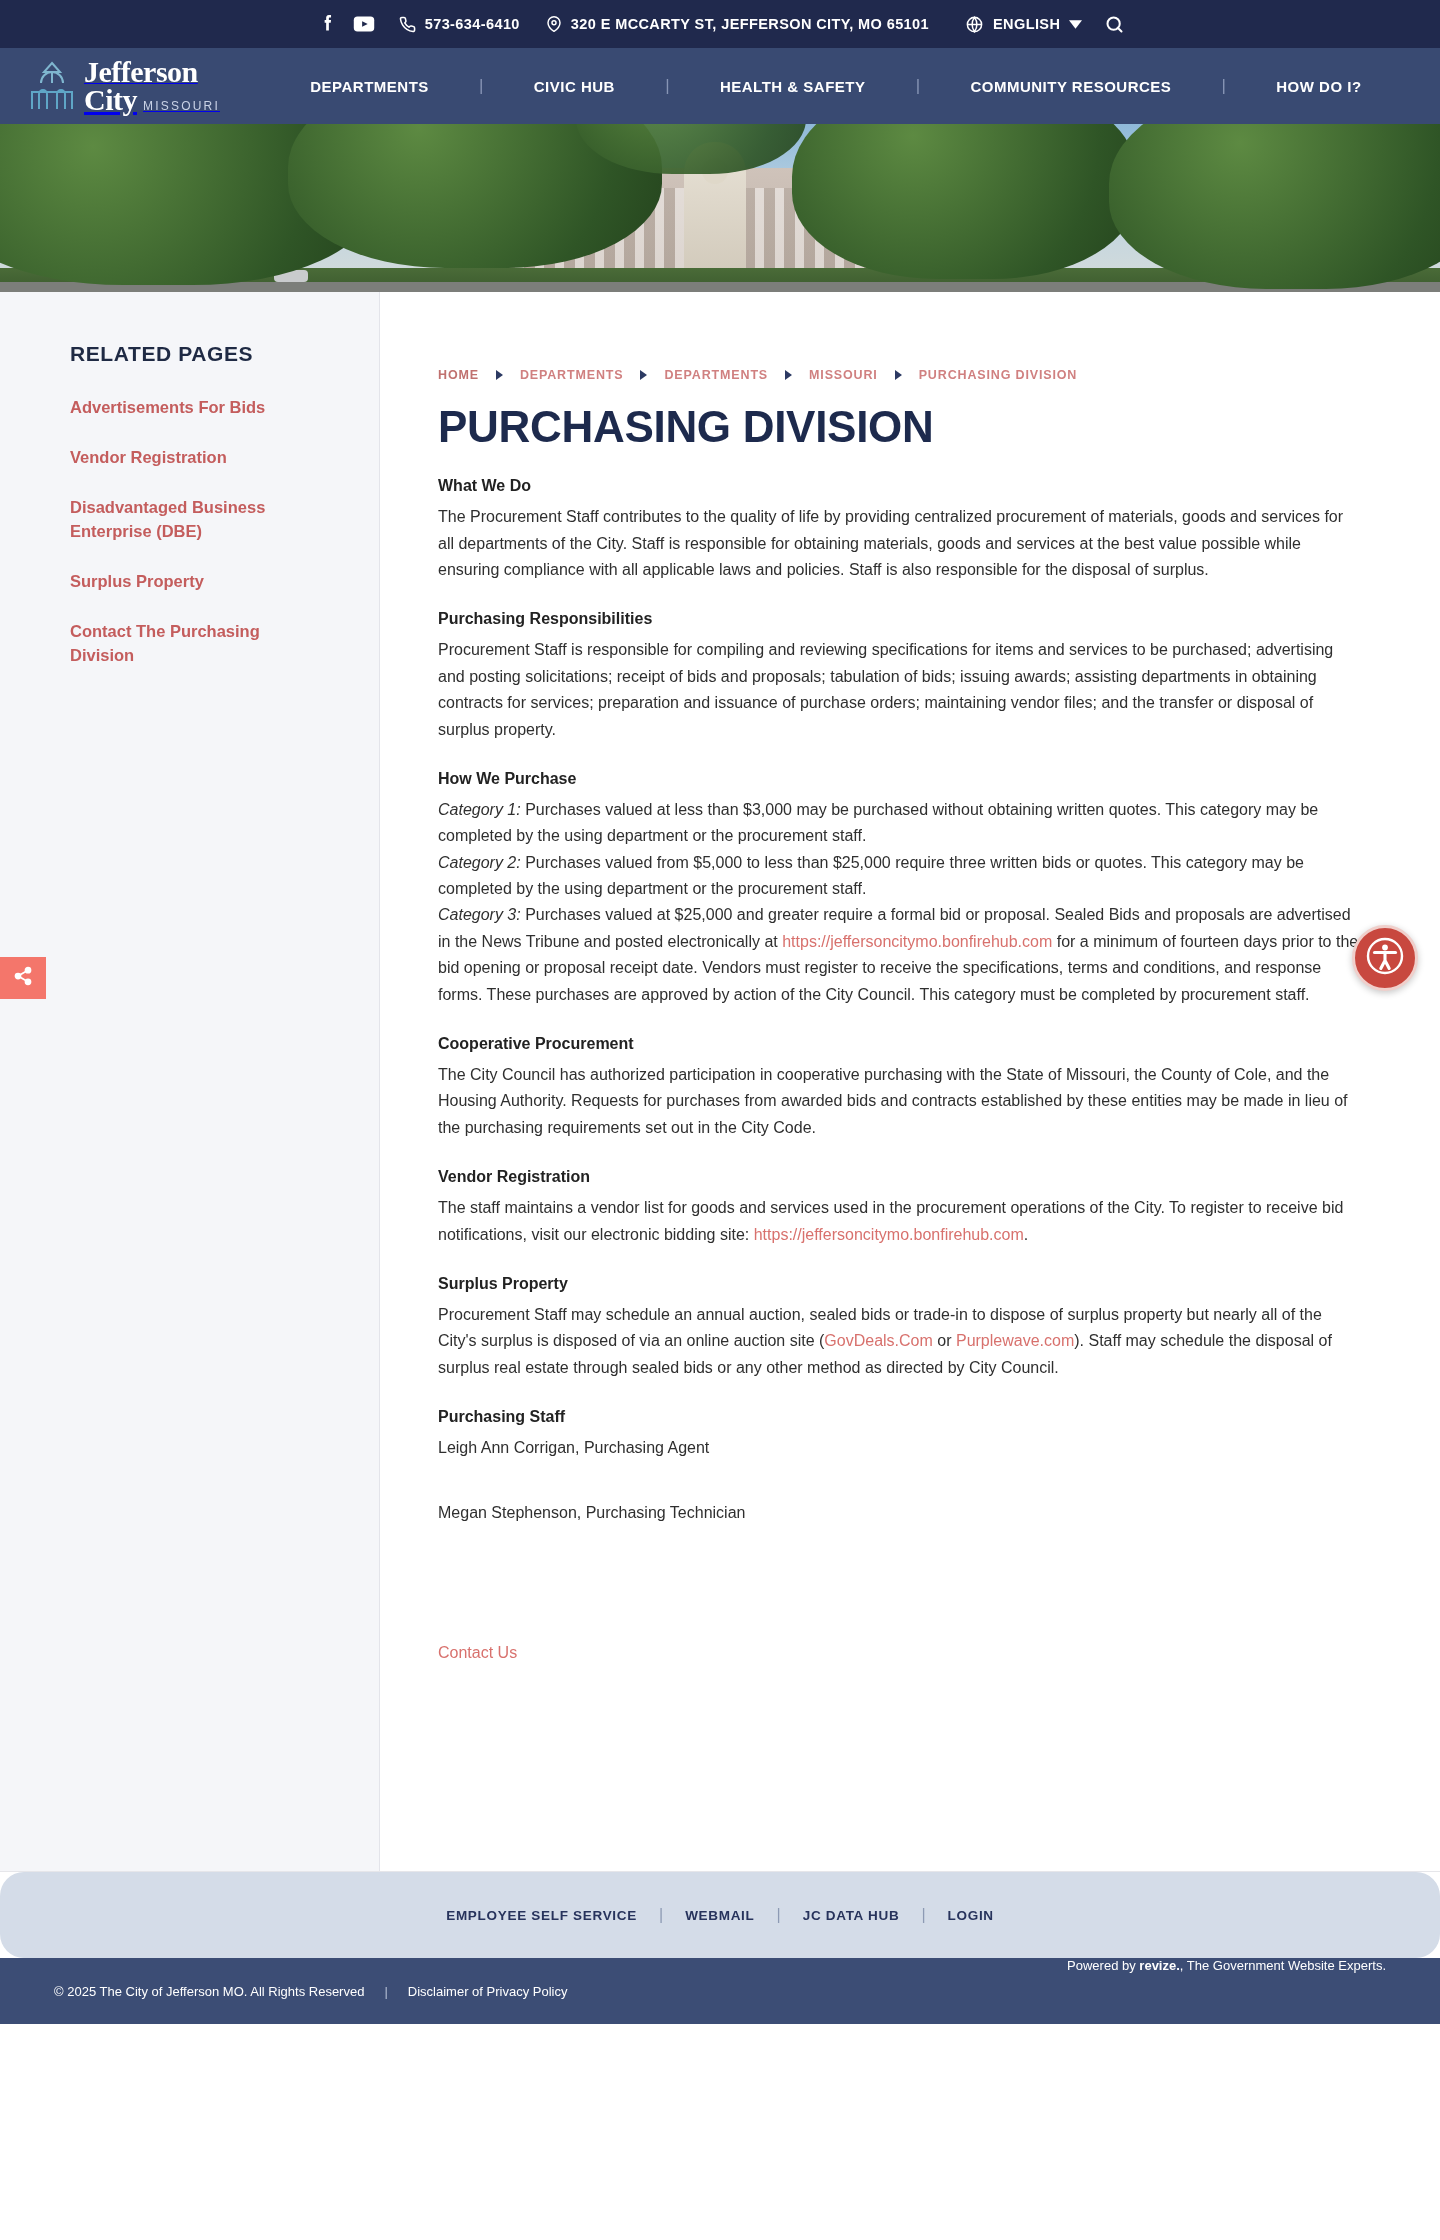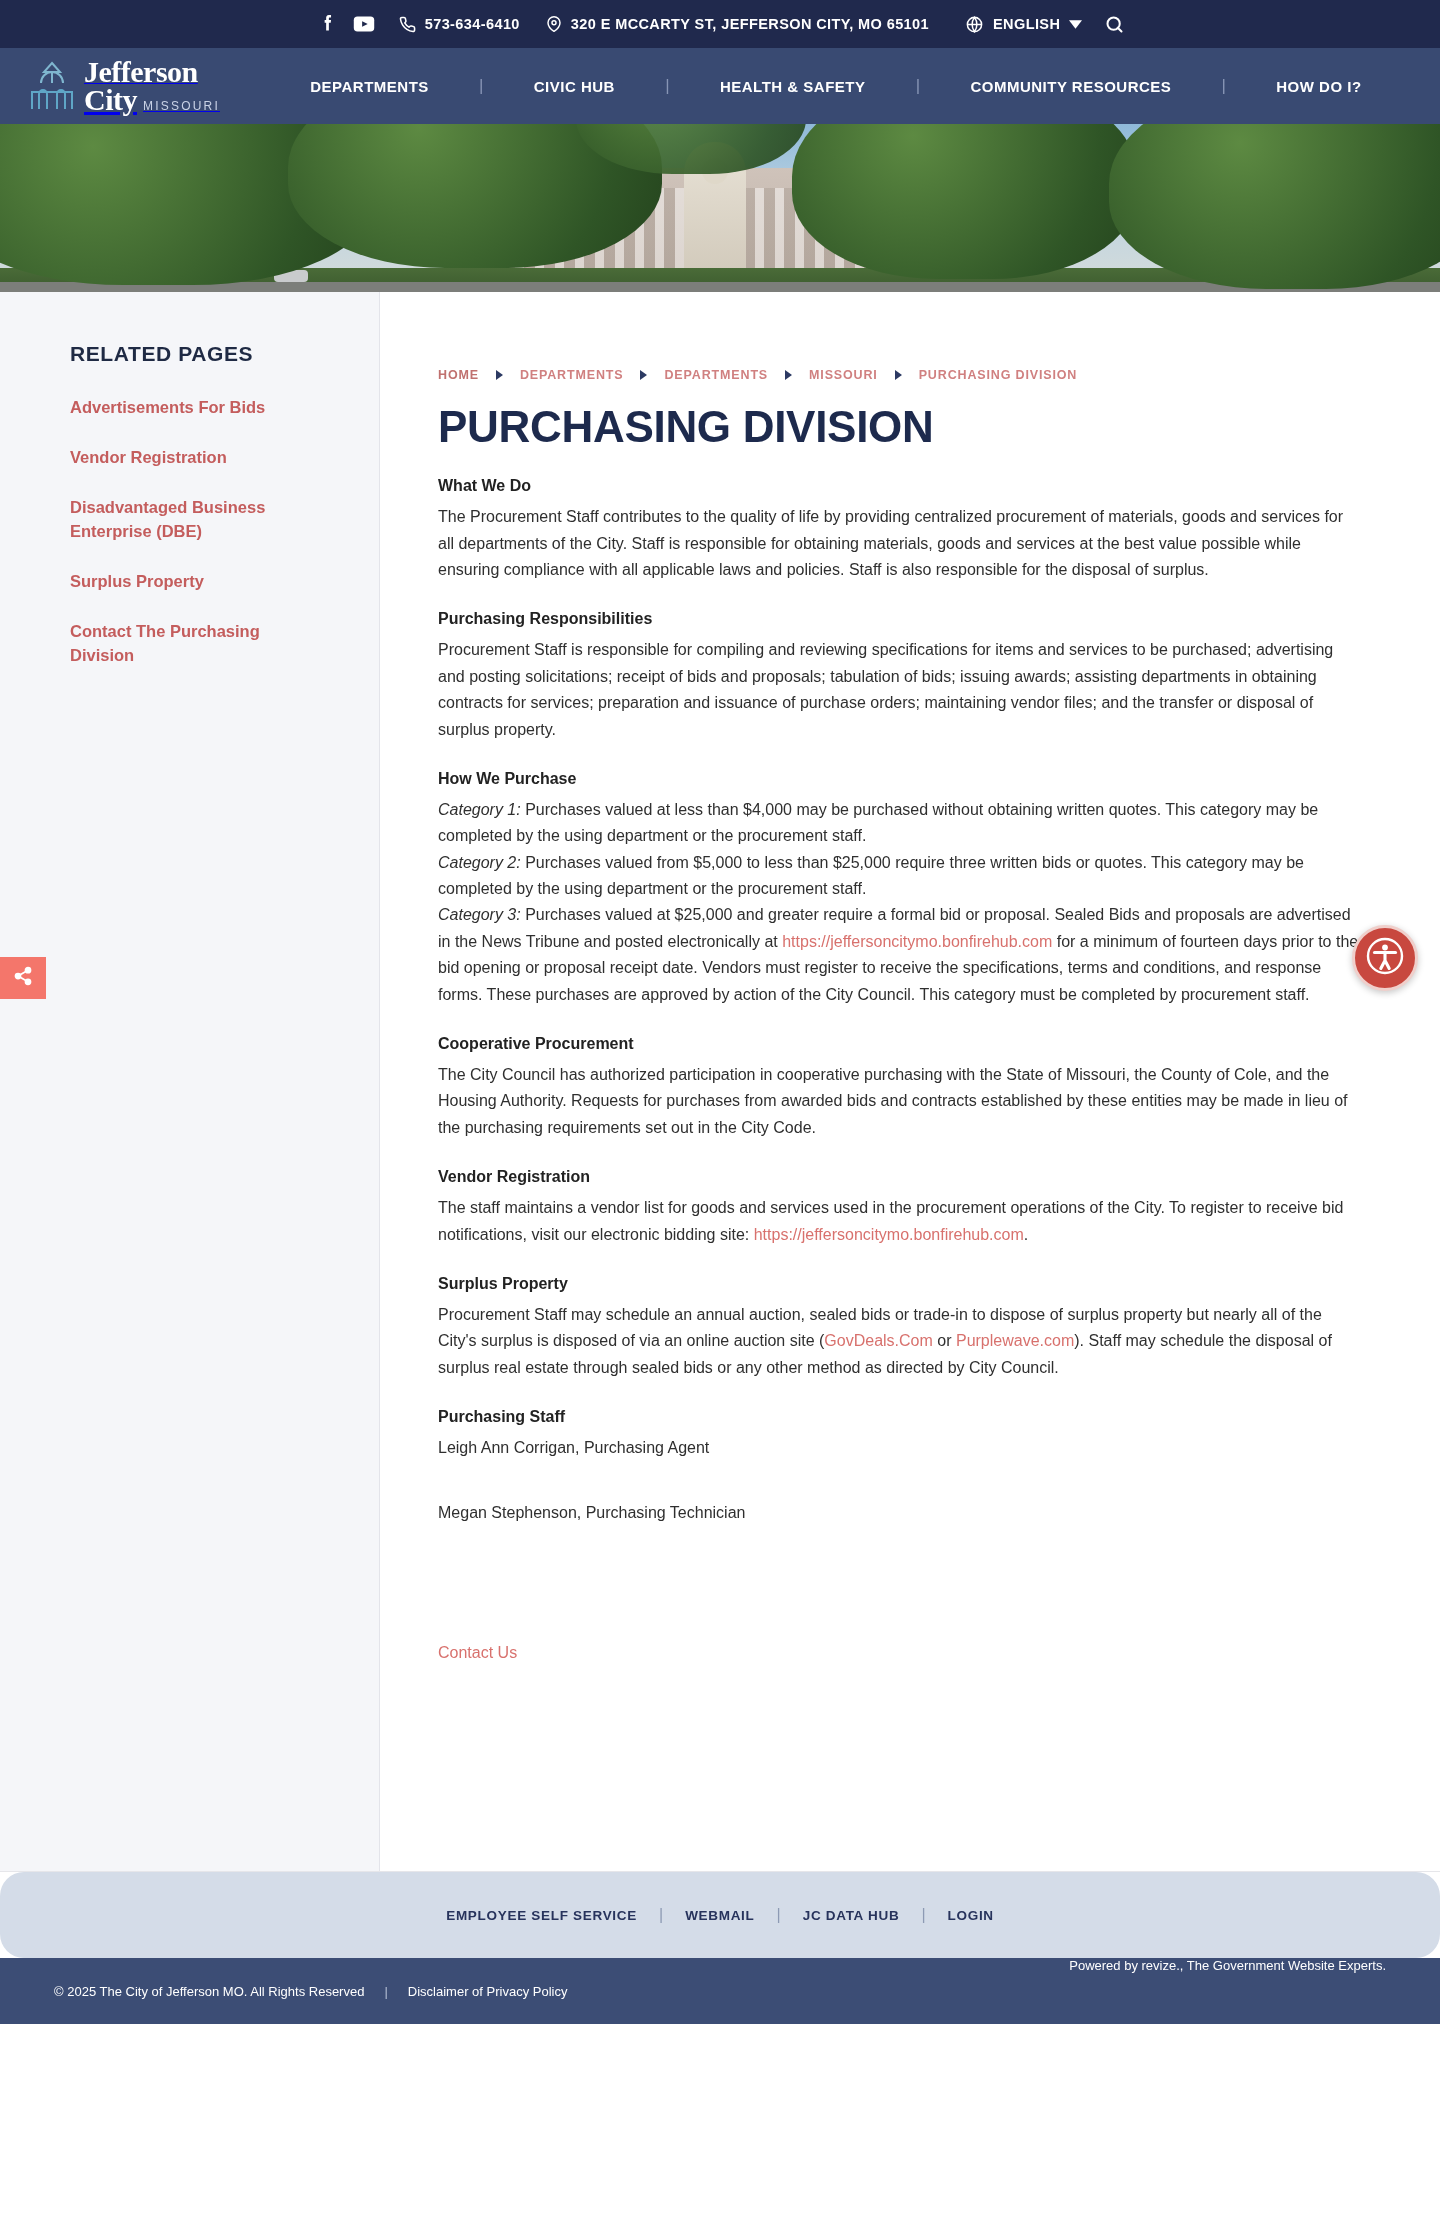--- a/index.html
+++ b/index.html
@@ -301,21 +301,21 @@
     background: #3c4d75;
     display: flex;
     padding: 0 54px;
     color: #ffffff;
     font-size: 13px;
   }
   .fb-left { display: flex; align-items: center; gap: 0; }
   .fb-sep { margin: 0 20px; color: #b5bfd4; font-weight: 300; }
   .fb-link { color: #ffffff; text-decoration: none; }
   .fb-right { margin-left: auto; font-size: 13px; }
-  .fb-right b { font-weight: 400; }
+  .fb-right b { font-weight: 700; }
 </style>
 </head>
 <body>
 
 <div class="topbar">
   <div class="topbar-inner">
 
     <span class="tb-ico tb-fb">
       <svg width="26" height="26" viewBox="0 0 24 24" fill="#ffffff">
         <path d="M14.8 8.2h-2V6.9c0-.6.4-.8.7-.8h1.3V3.6h-1.9c-2.1 0-2.6 1.6-2.6 2.6v2H8.9v2.6h1.4V18h2.5v-7.2h1.7l.3-2.6z"></path>
@@ -453,21 +453,21 @@
     
     <h3 class="sec">What We Do</h3>
     <p class="body">The Procurement Staff contributes to the quality of life by providing centralized procurement of materials, goods and services for all departments of the City. Staff is responsible for obtaining materials, goods and services at the best value possible while ensuring compliance with all applicable laws and policies. Staff is also responsible for the disposal of surplus.</p>
 
     
     <h3 class="sec">Purchasing Responsibilities</h3>
     <p class="body">Procurement Staff is responsible for compiling and reviewing specifications for items and services to be purchased; advertising and posting solicitations; receipt of bids and proposals; tabulation of bids; issuing awards; assisting departments in obtaining contracts for services; preparation and issuance of purchase orders; maintaining vendor files; and the transfer or disposal of surplus property.</p>
 
     
     <h3 class="sec">How We Purchase</h3>
-    <p class="body tight"><span class="cat-em">Category 1:</span><span> Purchases valued at less than $4,000 may be purchased without obtaining written quotes. This category may be completed by the using department or the procurement staff.</span></p>
+    <p class="body tight"><span class="cat-em">Category 1:</span><span> Purchases valued at less than $3,000 may be purchased without obtaining written quotes. This category may be completed by the using department or the procurement staff.</span></p>
     <p class="body tight"><span class="cat-em">Category 2:</span><span> Purchases valued from $5,000 to less than $25,000 require three written bids or quotes. This category may be completed by the using department or the procurement staff.</span></p>
     <p class="body"><span class="cat-em">Category 3:</span><span> Purchases valued at $25,000 and greater require a formal bid or proposal. Sealed Bids and proposals are advertised in the News Tribune and posted electronically at </span><a class="inline" href="#">https://jeffersoncitymo.bonfirehub.com</a><span> for a minimum of fourteen days prior to the bid opening or proposal receipt date. Vendors must register to receive the specifications, terms and conditions, and response forms. These purchases are approved by action of the City Council. This category must be completed by procurement staff.</span></p>
 
     
     <h3 class="sec">Cooperative Procurement</h3>
     <p class="body">The City Council has authorized participation in cooperative purchasing with the State of Missouri, the County of Cole, and the Housing Authority. Requests for purchases from awarded bids and contracts established by these entities may be made in lieu of the purchasing requirements set out in the City Code.</p>
 
     
     <h3 class="sec">Vendor Registration</h3>
     <p class="body"><span>The staff maintains a vendor list for goods and services used in the procurement operations of the City. To register to receive bid notifications, visit our electronic bidding site: </span><a class="inline" href="#">https://jeffersoncitymo.bonfirehub.com</a><span>.</span></p>

